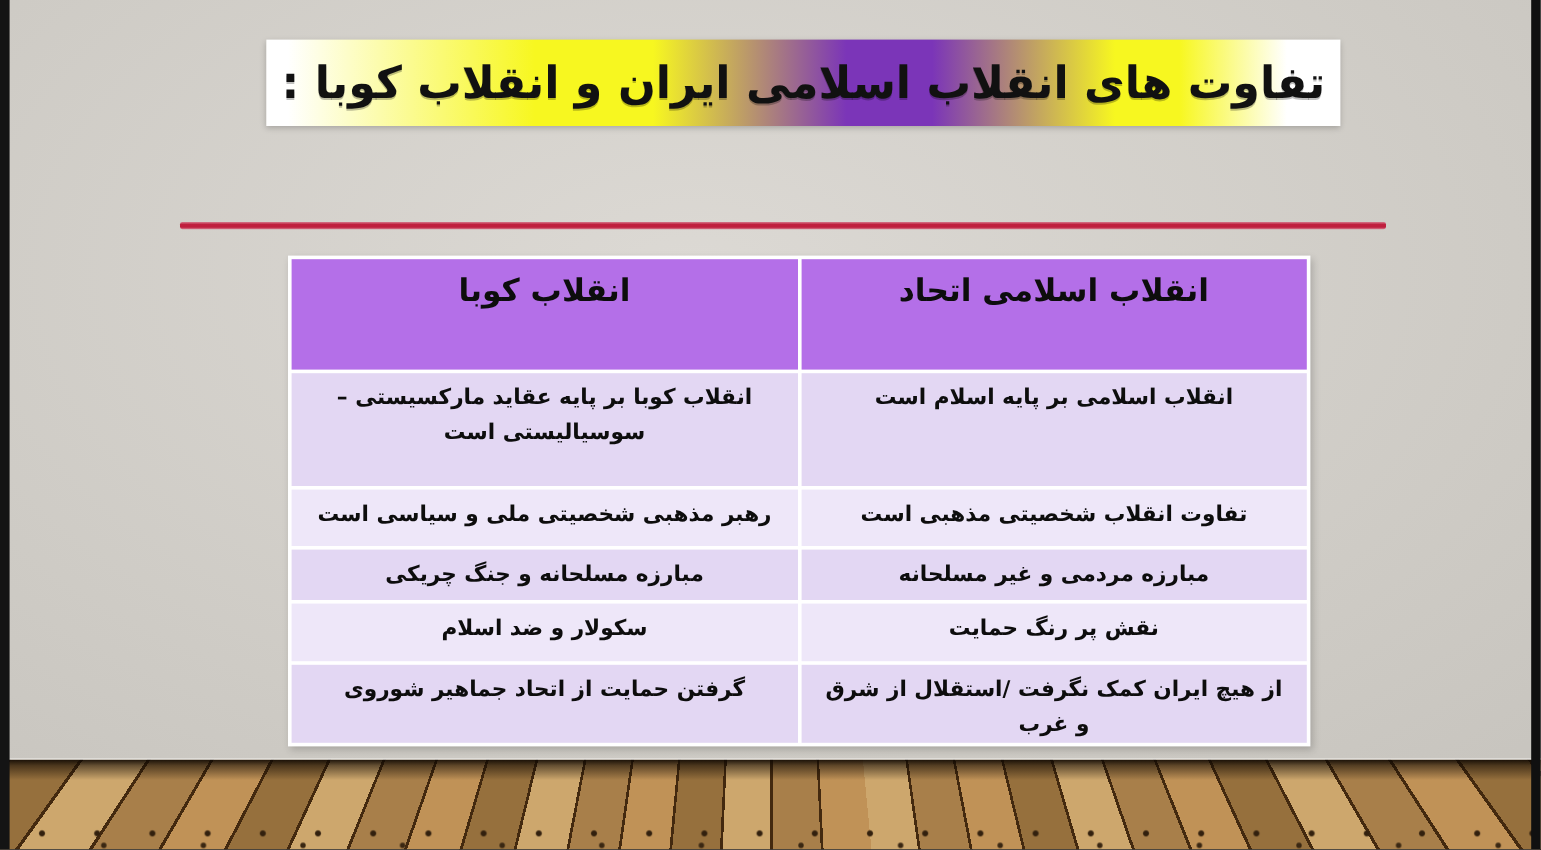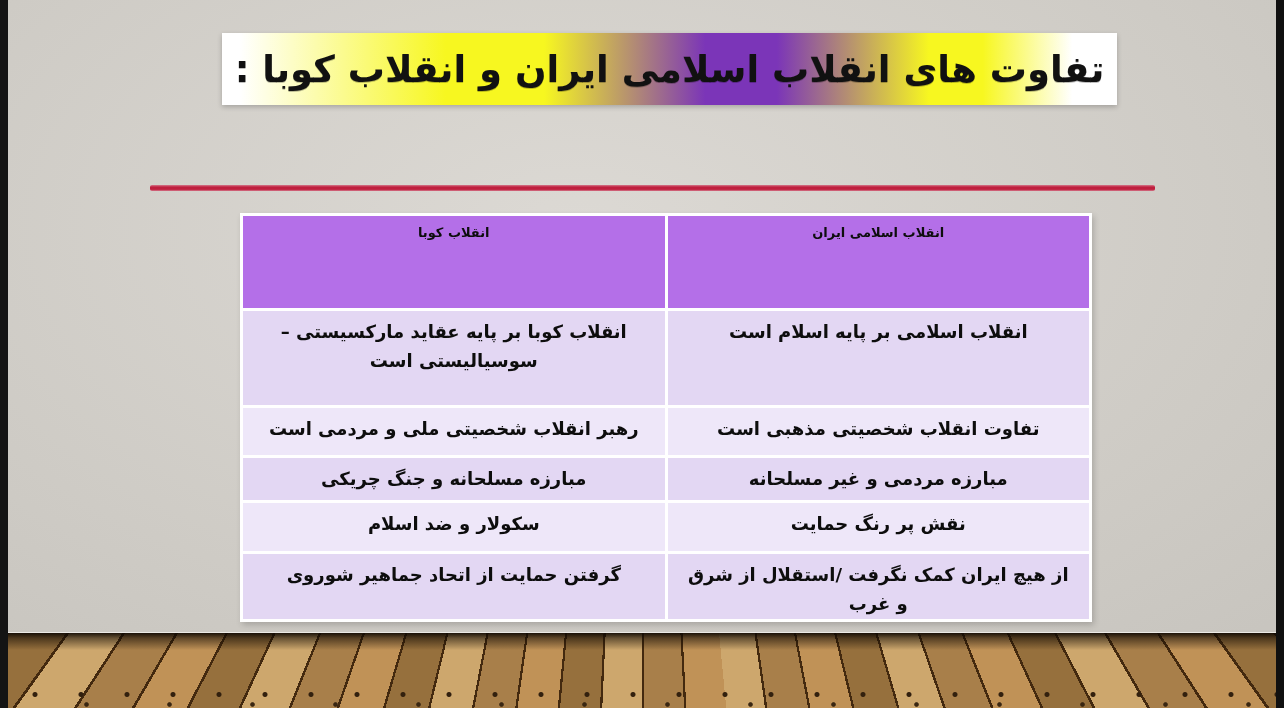--- a/index.html
+++ b/index.html
@@ -42,21 +42,21 @@
     border-collapse:separate;border-spacing:3px;
     background:#ffffff;table-layout:fixed;
     box-shadow:2px 3px 6px rgba(0,0,0,.18);
     z-index:3;
   }
   .compare-table th,.compare-table td{
     width:50%;vertical-align:top;text-align:center;
     color:#0d0d0d;font-weight:bold;direction:rtl;
     padding:7px 14px 0;line-height:1.6;
   }
-  .compare-table th{background:var(--header-bg);font-size:13px;}
+  .compare-table th{background:var(--header-bg);font-size:26px;}
   .compare-table td{font-size:18px;margin-left:27px;}
   .compare-table thead tr{height:92px;}
   .compare-table tbody tr:nth-child(1){height:94px;}
   .compare-table tbody tr:nth-child(2){height:47px;}
   .compare-table tbody tr:nth-child(3){height:42px;}
   .compare-table tbody tr:nth-child(4){height:48px;}
   .compare-table tbody tr:nth-child(5){height:58px;}
   .compare-table tbody tr:nth-child(odd) td{background:var(--row-dark);}
   .compare-table tbody tr:nth-child(even) td{background:var(--row-light);}
 
@@ -87,32 +87,32 @@
 
   <div class="title-banner">
     <span class="title-text" dir="rtl">تفاوت های انقلاب اسلامی ایران و انقلاب کوبا :</span>
   </div>
 
   <div class="red-divider"></div>
 
   <table class="compare-table" dir="rtl">
     <thead>
       <tr>
-        <th>انقلاب اسلامی ایران</th>
+        <th>انقلاب اسلامی اتحاد</th>
         <th>انقلاب کوبا</th>
       </tr>
     </thead>
     <tbody>
       <tr>
         <td>انقلاب اسلامی بر پایه اسلام است</td>
         <td>انقلاب کوبا بر پایه عقاید مارکسیستی – سوسیالیستی است</td>
       </tr>
       <tr>
         <td>تفاوت انقلاب شخصیتی مذهبی است</td>
-        <td>رهبر انقلاب شخصیتی ملی و مردمی است</td>
+        <td>رهبر مذهبی شخصیتی ملی و سیاسی است</td>
       </tr>
       <tr>
         <td>مبارزه مردمی و غیر مسلحانه</td>
         <td>مبارزه مسلحانه و جنگ چریکی</td>
       </tr>
       <tr>
         <td>نقش پر رنگ حمایت</td>
         <td>سکولار و ضد اسلام</td>
       </tr>
       <tr>

